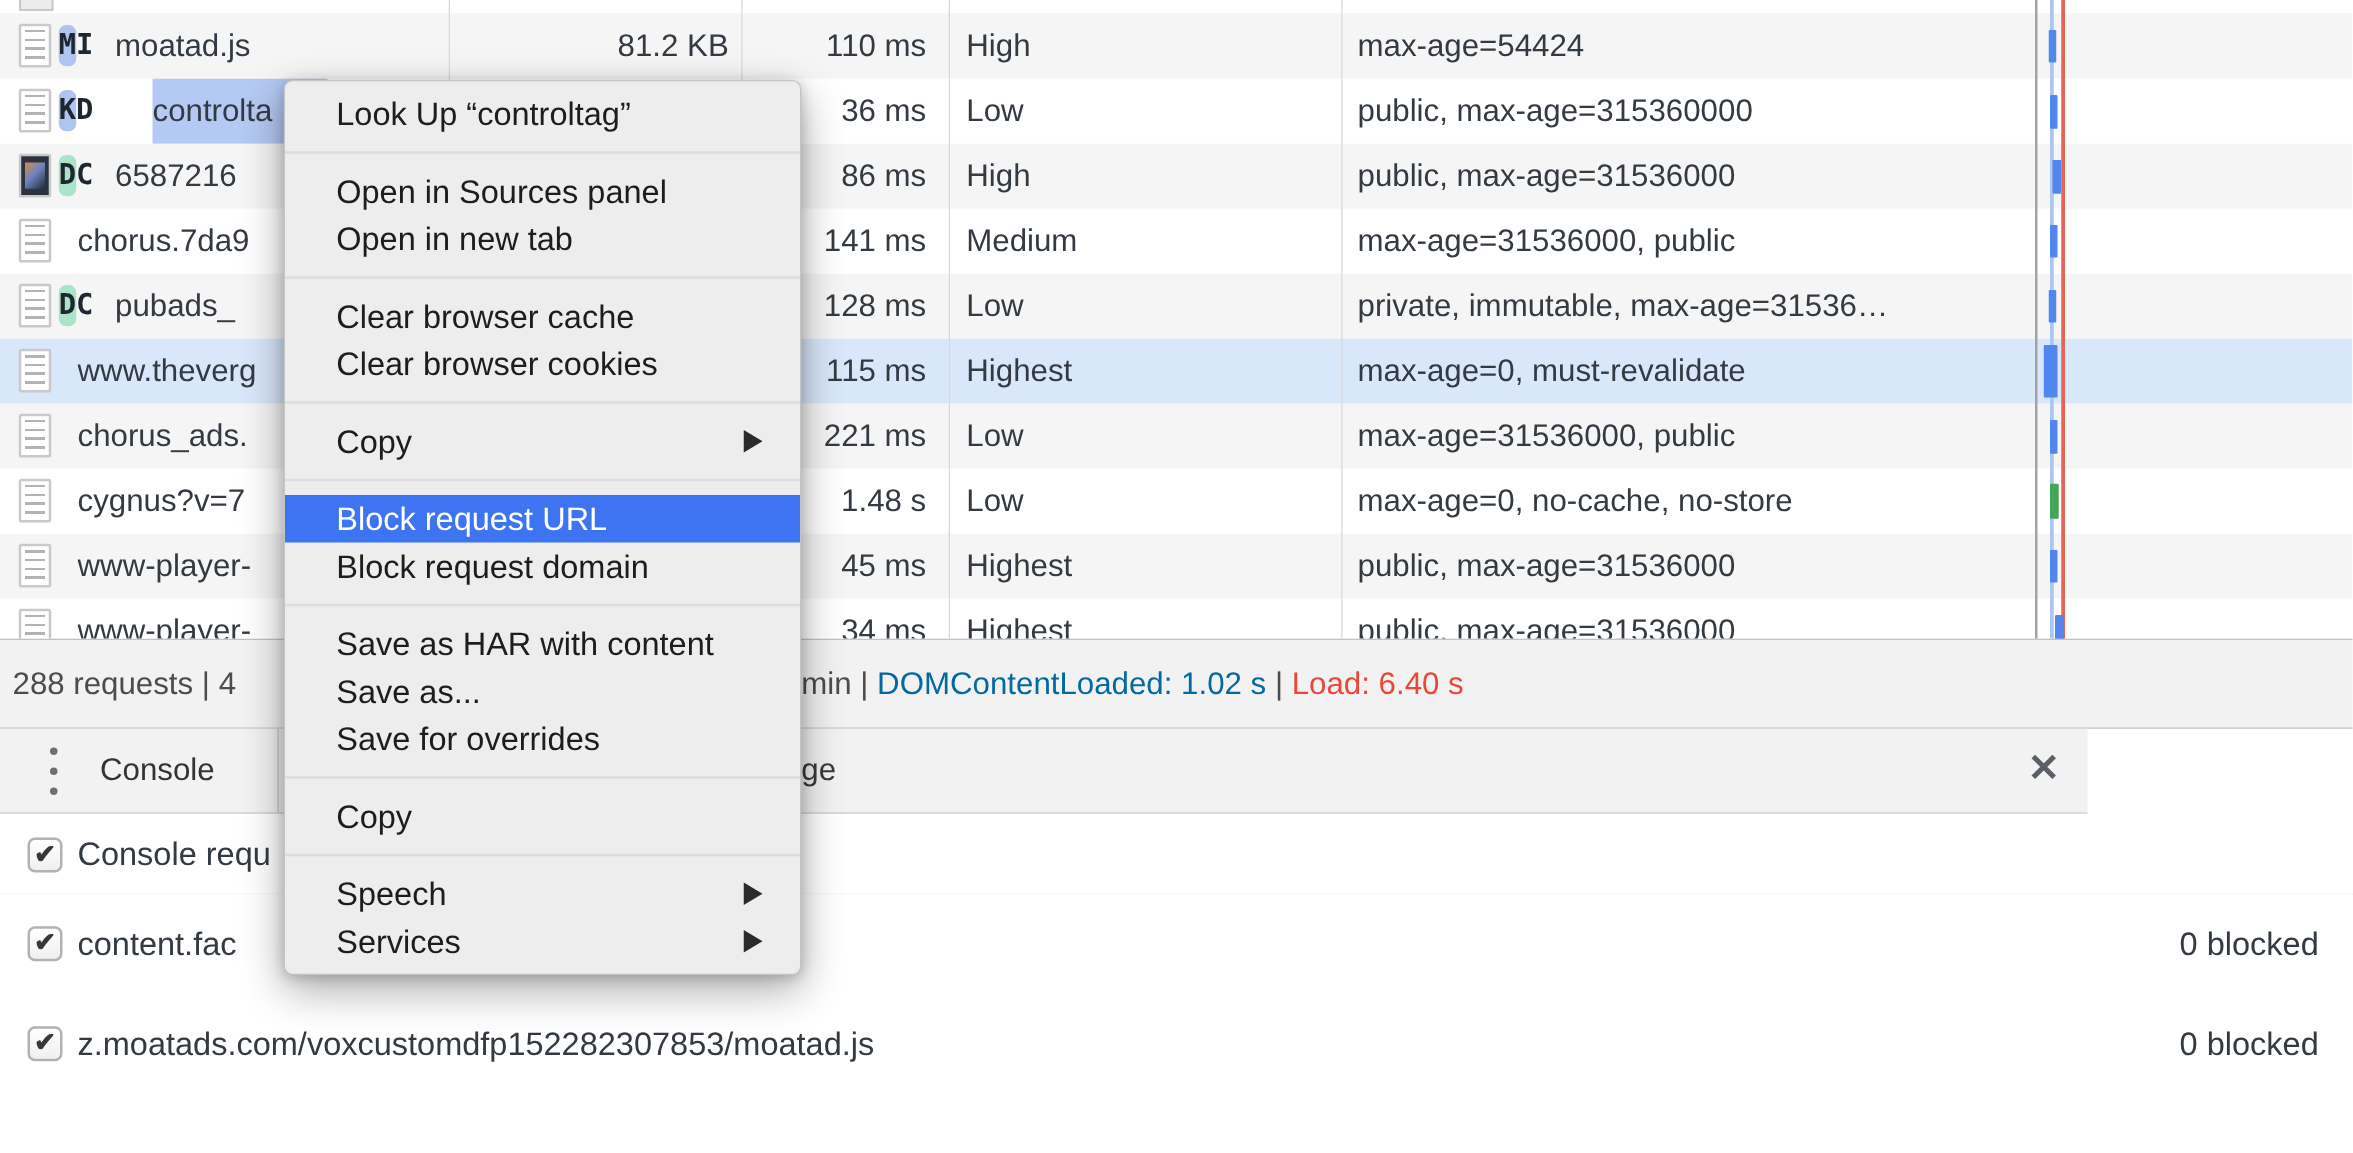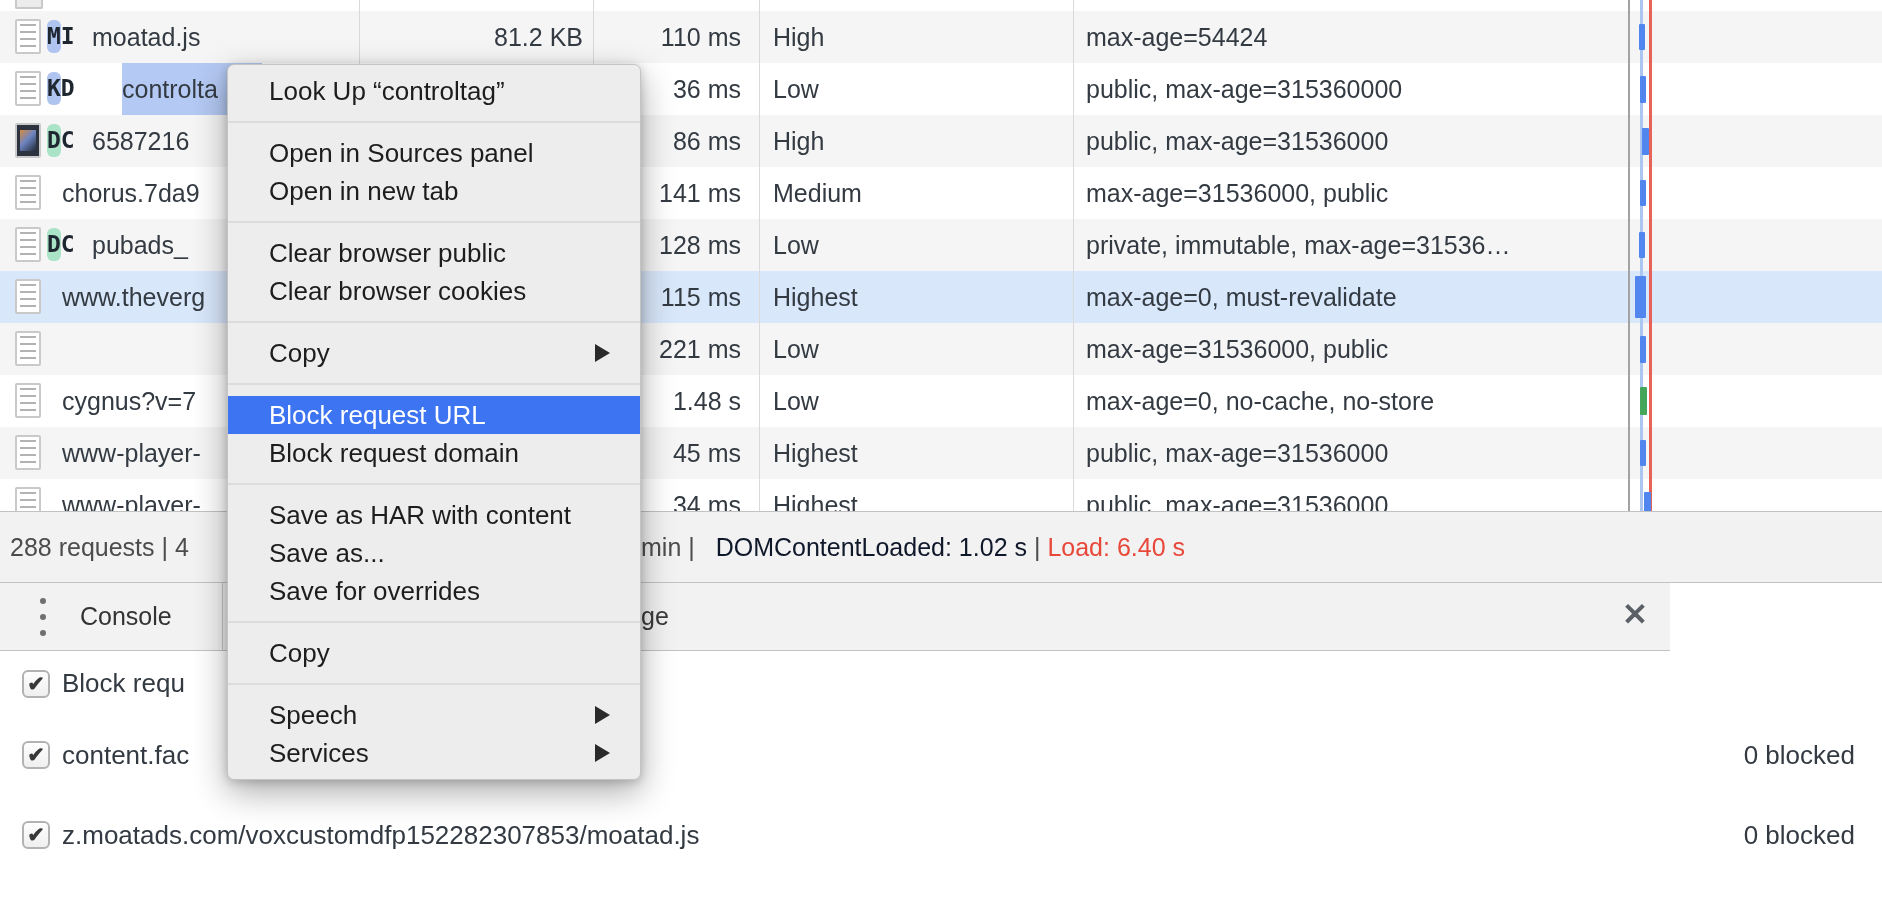--- a/index.html
+++ b/index.html
@@ -36,21 +36,21 @@
   .badge.green{background:#abe3c9;}
   .vline{position:absolute;top:0;height:511px;width:1px;background:#d9d9d9;z-index:2;}
   .vline.heavy{width:2px;background:#a3a3a3;}
   .marker{position:absolute;top:0;height:511px;width:3px;z-index:3;}
   .bar{position:absolute;z-index:4;border-radius:1px;}
   
   #statusbar{position:absolute;left:0;top:511px;width:1882px;height:70px;background:#f2f2f2;
     border-top:1px solid #c2c2c2;border-bottom:1px solid #c2c2c2;font-size:25px;color:#4c4c4c;}
   #status-left{position:absolute;left:10px;top:0;line-height:70px;white-space:pre;}
   #status-right{position:absolute;left:641px;top:0;line-height:70px;white-space:pre;}
-  .dcl-text{color:#0f172a;margin-left:14px;}
+  .dcl-text{color:#0369a1;}
   .load-text{color:#e8483a;}
   
   #tabbar{position:absolute;left:0;top:583px;width:1670px;height:67px;background:#f2f2f2;
     border-bottom:1px solid #c2c2c2;}
   #kebab{position:absolute;left:36px;top:15px;width:14px;height:38px;display:flex;flex-direction:column;
     align-items:center;justify-content:space-between;}
   #kebab i{width:6px;height:6px;border-radius:50%;background:#6f6f6f;}
   #tab-console{position:absolute;left:80px;top:0;line-height:67px;font-size:25px;color:#333;}
   .tab-divider{position:absolute;left:222px;top:0;height:67px;width:1px;background:#c6c6c6;}
   #partial-tab{position:absolute;left:641px;top:0;line-height:67px;font-size:25px;color:#3a3a3a;}
@@ -126,20 +126,21 @@
       </div>
       <div class="row highlight" style="top: 271px;">
         <div class="doc"></div>
         <div class="cell name" style="left: 62px;">www.theverg</div>
         <div class="cell time">115 ms</div>
         <div class="cell pri">Highest</div>
         <div class="cell cache">max-age=0, must-revalidate</div>
       </div>
       <div class="row stripe" style="top: 323px;">
         <div class="doc"></div>
+        <div class="cell name" style="left: 62px;">chorus_ads.</div>
         <div class="cell time">221 ms</div>
         <div class="cell pri">Low</div>
         <div class="cell cache">max-age=31536000, public</div>
       </div>
       <div class="row white" style="top: 375px;">
         <div class="doc"></div>
         <div class="cell name" style="left: 62px;">cygnus?v=7</div>
         <div class="cell time">1.48 s</div>
         <div class="cell pri">Low</div>
         <div class="cell cache">max-age=0, no-cache, no-store</div>
@@ -192,42 +193,42 @@
       <i></i>
     </span>
   <span id="tab-console">Console</span>
   <span class="tab-divider"></span>
   <span id="partial-tab">ge</span>
   <span id="drawer-close">✕</span>
 </div>
 
 <div id="enable-row">
   <span class="cb" style="top:19px">✔</span>
-  <span class="block-label" style="line-height:64px">Block requ</span>
+  <span class="block-label" style="line-height:64px">Console requ</span>
 </div>
 <div id="block-rows">
     <div class="block-row" style="top: 715px;">
       <div class="cb" style="top: 26px;">✔</div>
       <div class="block-label" style="line-height: 80px;">content.fac</div>
       <div class="blocked-count" style="line-height: 80px;">0 blocked</div>
     </div>
     <div class="block-row" style="top: 795px;">
       <div class="cb" style="top: 26px;">✔</div>
       <div class="block-label" style="line-height: 80px;">z.moatads.com/voxcustomdfp152282307853/moatad.js</div>
       <div class="blocked-count" style="line-height: 80px;">0 blocked</div>
     </div>
   </div>
 
 <div id="ctx">
     <div class="mi">Look Up “controltag”</div>
     <div class="msep"></div>
     <div class="mi">Open in Sources panel</div>
     <div class="mi">Open in new tab</div>
     <div class="msep"></div>
-    <div class="mi">Clear browser public</div>
+    <div class="mi">Clear browser cache</div>
     <div class="mi">Clear browser cookies</div>
     <div class="msep"></div>
     <div class="mi">Copy<div class="arrow"></div></div>
     <div class="msep"></div>
     <div class="mi hl">Block request URL</div>
     <div class="mi">Block request domain</div>
     <div class="msep"></div>
     <div class="mi">Save as HAR with content</div>
     <div class="mi">Save as...</div>
     <div class="mi">Save for overrides</div>

